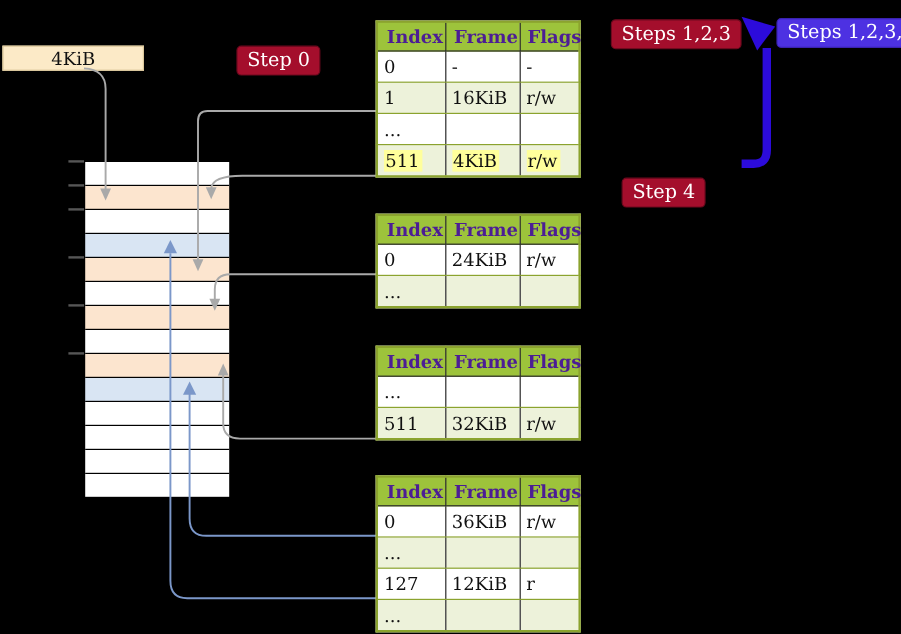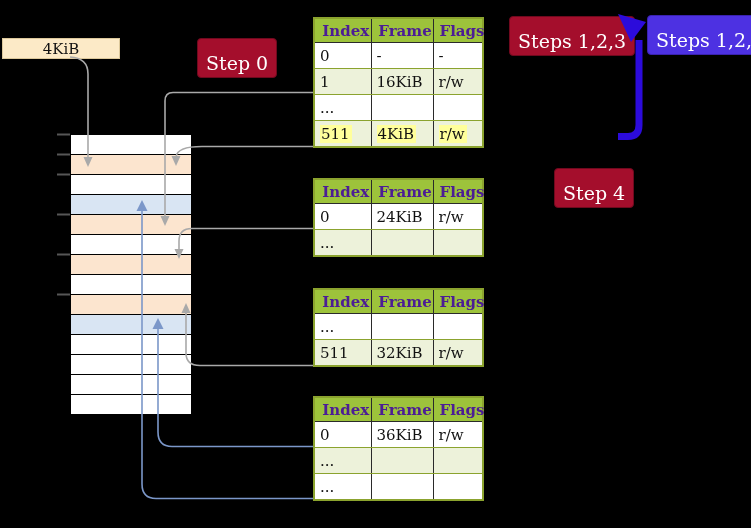--- a/index.html
+++ b/index.html
@@ -3,29 +3,29 @@
 <meta charset="utf-8">
 <style>
   html,body{margin:0;padding:0;}
   body{
     width:751px;height:528px;position:relative;overflow:hidden;
     background:var(--bg,#000);
     font-family:"DejaVu Serif","Liberation Serif",serif;
   }
   
   .tag{
-    position:absolute;color:#fff;font-size:19px;line-height:1;
-    padding:15px 8px 4px;border-radius:4px;white-space:nowrap;
+    position:absolute;color:#fff;font-size:16px;line-height:1;
+    padding:3px 8px 4px;border-radius:4px;white-space:nowrap;
   }
   .tag.red{background:var(--label-red,#a40e2c);border:1px solid #70091e;}
   .tag.blue{background:var(--label-blue,#4d31e2);border:1px solid #3a22b0;}
   #step0{left:197px;top:38px;}
   #steps123{left:509px;top:16px;}
   #steps1234{left:647px;top:15px;}
-  #step4{left:518px;top:168px;margin-left:36px;}
+  #step4{left:518px;top:148px;}
   #size-box{
     position:absolute;left:2px;top:38px;width:118px;height:21px;
     background:var(--box-cream,#fceac7);border:1px solid #dcc89b;
     color:#111;font-size:15px;text-align:center;line-height:20px;box-sizing:border-box;
   }
   
   #strip{
     position:absolute;left:70px;top:134px;width:120px;
     border:1px solid #000;box-sizing:content-box;z-index:1;
   }
@@ -243,19 +243,24 @@
           <td><span>0</span></td>
           <td><span>36KiB</span></td>
           <td><span>r/w</span></td>
         </tr>
         <tr>
           <td><span>...</span></td>
           <td></td>
           <td></td>
         </tr>
         <tr>
+          <td><span>127</span></td>
+          <td><span>12KiB</span></td>
+          <td><span>r</span></td>
+        </tr>
+        <tr>
           <td><span>...</span></td>
           <td></td>
           <td></td>
         </tr>
       </tbody>
     </table>
   </div>
 
 </body></html>

